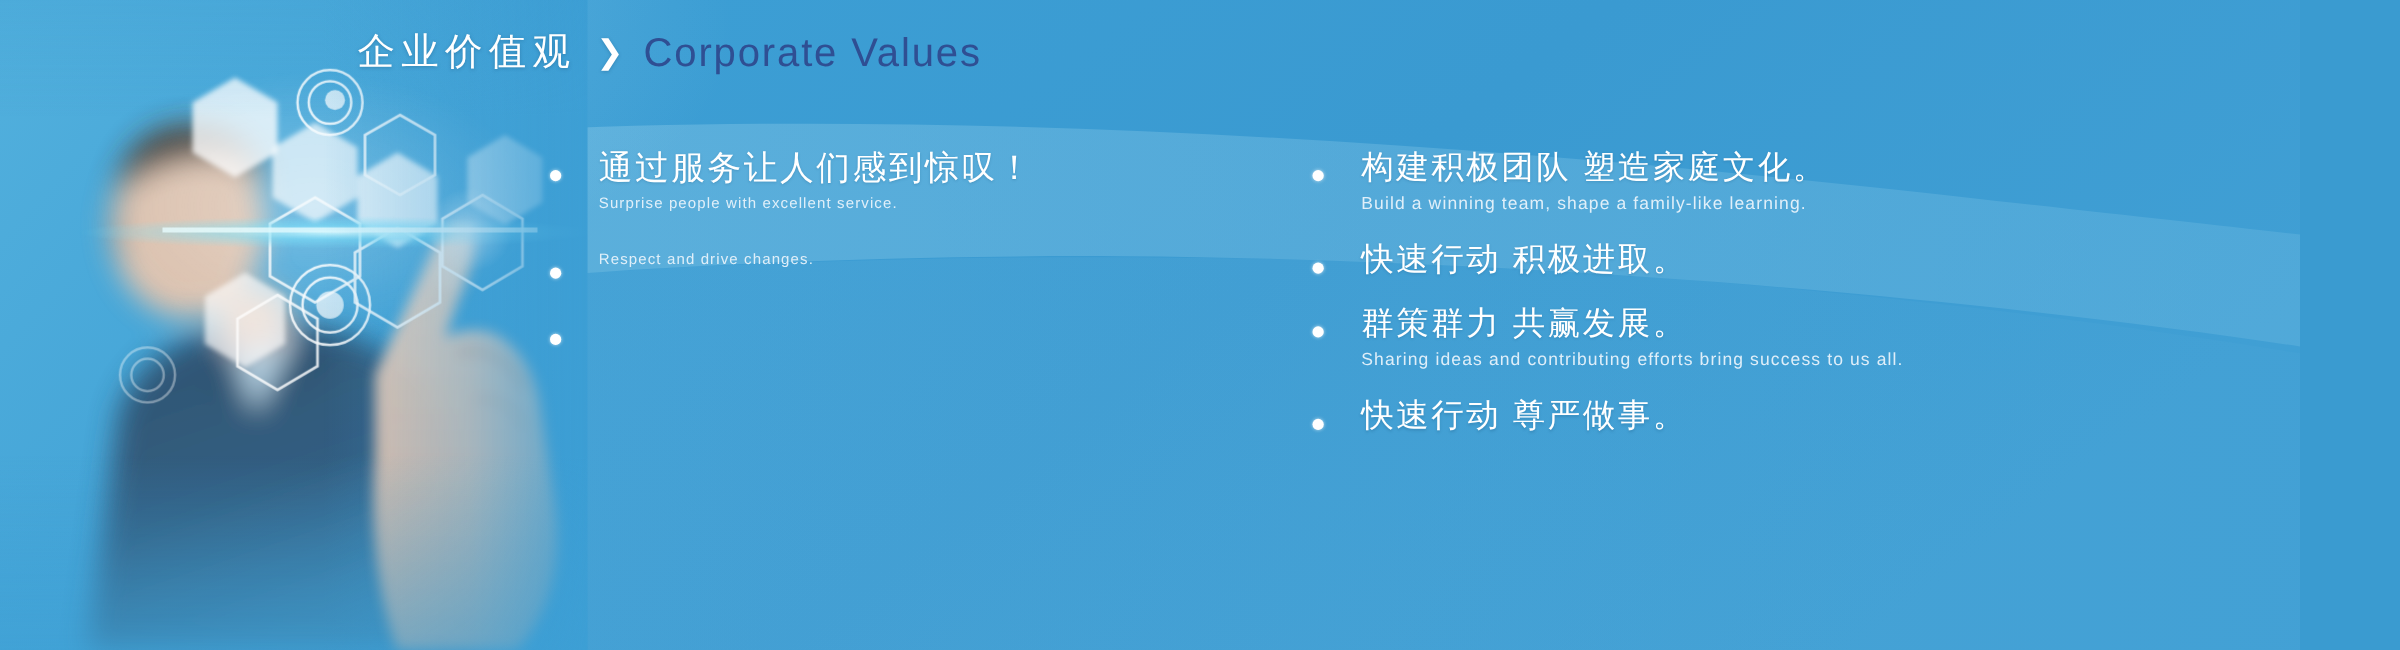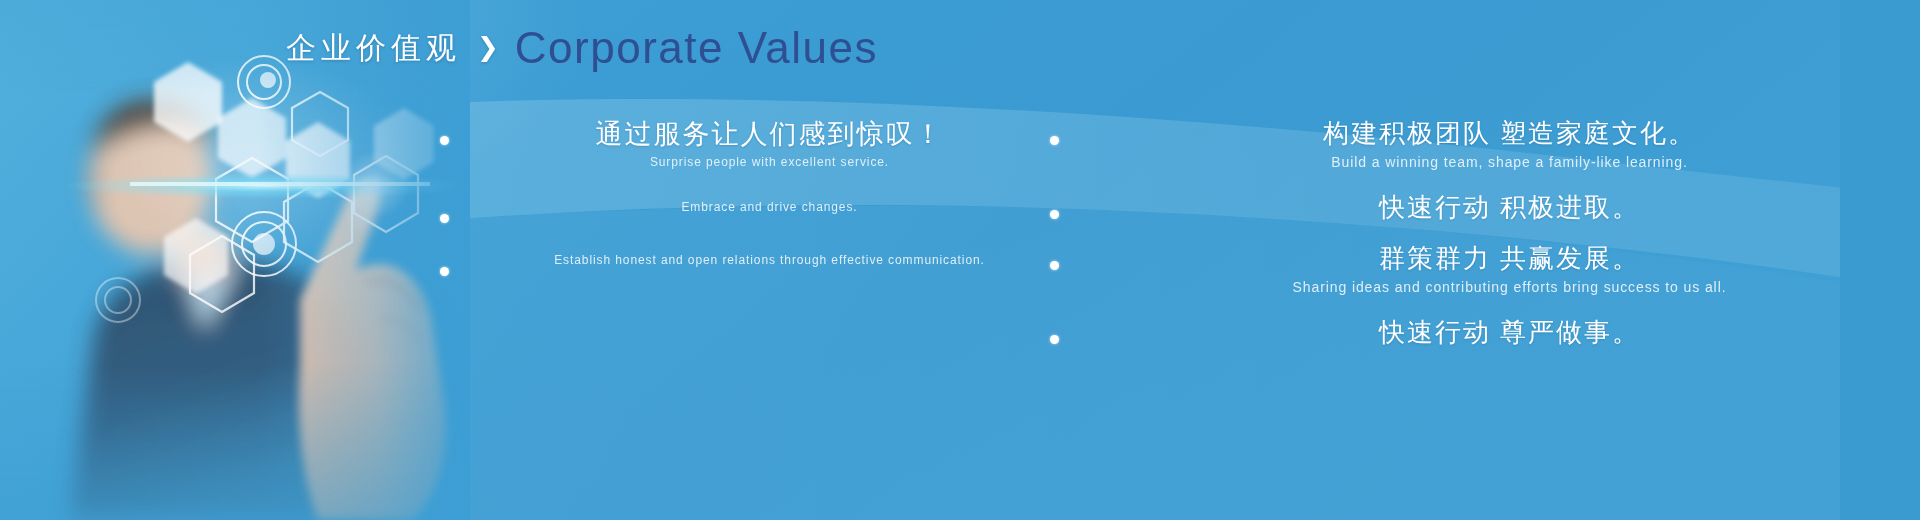--- a/index.html
+++ b/index.html
@@ -51,26 +51,26 @@
     font-weight:400; line-height:1;
     text-shadow:0 1px 3px rgba(20,70,110,.35);
   }
   .heading .chev {
     display:inline-block; line-height:1; color:#ffffff;
     font-size:26px; font-weight:bold;
     transform:translateY(-1px);
     text-shadow:0 1px 3px rgba(20,70,110,.3);
   }
   .heading .en {
-    font-size:44px; color:#2f4f93; letter-spacing:1.5px;
+    font-size:32px; color:#2f4f93; letter-spacing:1.5px;
     font-weight:400; line-height:1;
   }
 
   
-  .col { position:absolute;text-align:center; }
+  .col { position:absolute; }
   .col.left  { left:440px;  top:118px; width:620px; }
   .col.right { left:1050px; top:118px; width:880px; }
 
   .value-item {
     display:flex; align-items:flex-start;
     margin-bottom:26px;
   }
   .col.right .value-item { margin-bottom:20px; }
 
   .bullet {
@@ -269,29 +269,28 @@
       <span class="bullet"></span>
       <div class="value-text">
         <div class="value-cn">通过服务让人们感到惊叹！</div>
         <div class="value-en">Surprise people with excellent service.</div>
       </div>
     </div>
 
     <div class="value-item">
       <span class="bullet"></span>
       <div class="value-text">
-        <div class="value-en">Embrace and drive changes.</div>
-      </div>
-    </div>
-
-
-    <div class="value-item">
-      <span class="bullet"></span>
-      <div class="value-text">
-        <div class="value-en">Establish honest and open relations through effective communication.</div>
+        <div class="value-en">Respect and drive changes.</div>
+      </div>
+    </div>
+
+
+    <div class="value-item">
+      <span class="bullet"></span>
+      <div class="value-text">
       </div>
     </div>
 
   </div>
 
   <div class="col right">
 
     <div class="value-item">
       <span class="bullet"></span>
       <div class="value-text">

